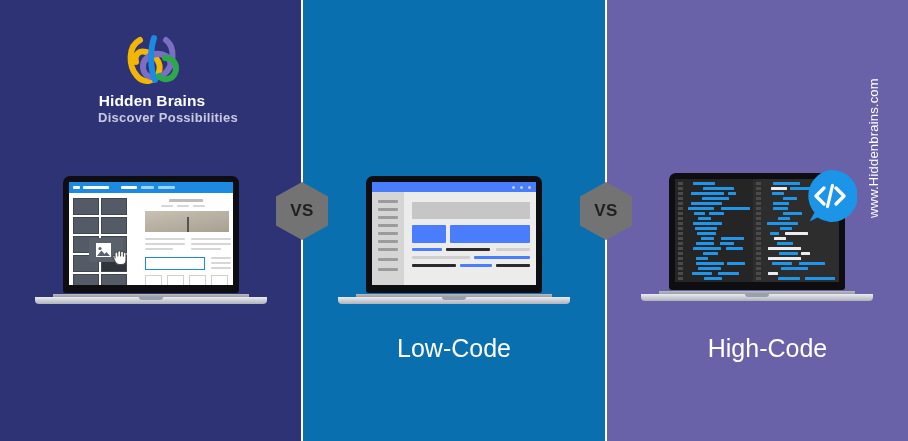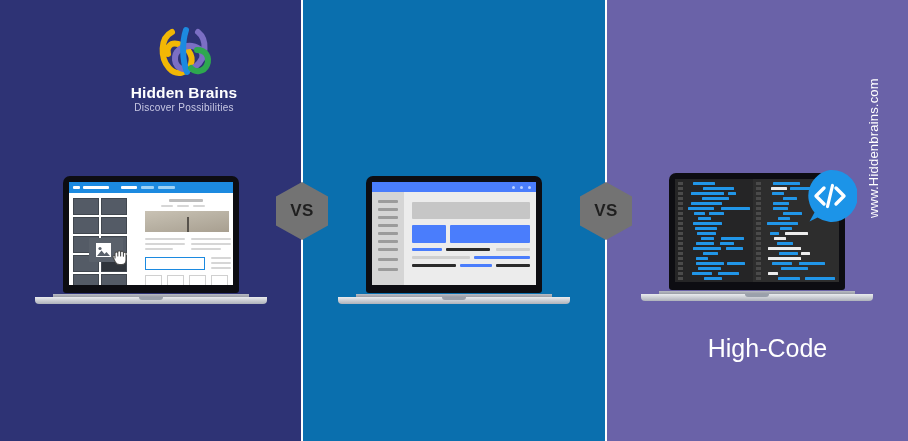--- a/index.html
+++ b/index.html
@@ -14,30 +14,30 @@
   
   .panel { position:absolute; top:0; height:441px; }
   #panel-nocode  { left:0;   width:301px; background:#2E3375; }
   #panel-lowcode { left:303px; width:302px; background:#0A6FAE; }
   #panel-highcode{ left:607px; width:301px; background:#6A62A8; }
   .divider { position:absolute; top:0; width:2px; height:441px; background:#ffffff; }
   #divider-1 { left:301px; }
   #divider-2 { left:605px; }
 
   
-  #brand-logo { position:absolute; left:98px; top:24px; width:108px; height:94px;margin-left:32px; }
+  #brand-logo { position:absolute; left:98px; top:32px; width:108px; height:94px; }
   .logo-mark { position:absolute; left:22px; top:0; width:66px; height:58px; }
   .brand-name {
     position:absolute; left:0; top:60px; width:108px; text-align:center;
     color:#ffffff; font-size:15.5px; font-weight:bold; letter-spacing:0.1px;
     white-space:nowrap;
   }
   .brand-tagline {
     position:absolute; left:0; top:78px; width:108px; text-align:center;
-    color:#C9C9E4; font-size:10px; letter-spacing:0.25px; white-space:nowrap;
+    color:#C9C9E4; font-size:13px; letter-spacing:0.25px; white-space:nowrap;font-weight:bold;
   }
 
   
   .laptop { position:absolute; width:232px; height:130px; }
   #laptop-nocode   { left:35px;  top:176px; }
   #laptop-lowcode  { left:338px; top:176px; }
   #laptop-highcode { left:641px; top:173px; }
 
   .lid {
     position:absolute; left:28px; top:0; width:176px; height:117px;
@@ -436,17 +436,18 @@
 
   <div id="code-badge">
     <svg viewBox="0 0 54 54" width="54" height="54">
       <path d="M27 1 A26 26 0 1 1 14.5 48.6 L6.5 52.5 L11.5 43.5 A26 26 0 0 1 27 1 Z" fill="#1C94E8"></path>
       <path d="M21 19 L13 27 L21 35" fill="none" stroke="#ffffff" stroke-width="3.4" stroke-linecap="round" stroke-linejoin="round"></path>
       <path d="M33 19 L41 27 L33 35" fill="none" stroke="#ffffff" stroke-width="3.4" stroke-linecap="round" stroke-linejoin="round"></path>
       <path d="M29.5 16.5 L24.5 37.5" fill="none" stroke="#ffffff" stroke-width="3.2" stroke-linecap="round"></path>
     </svg>
   </div>
 
+  <div class="panel-label" id="label-lowcode">Low-Code</div>
   <div class="panel-label" id="label-highcode">High-Code</div>
 
   <div id="site-url">www.Hiddenbrains.com</div>
 
 </div>
 
 </body></html>

